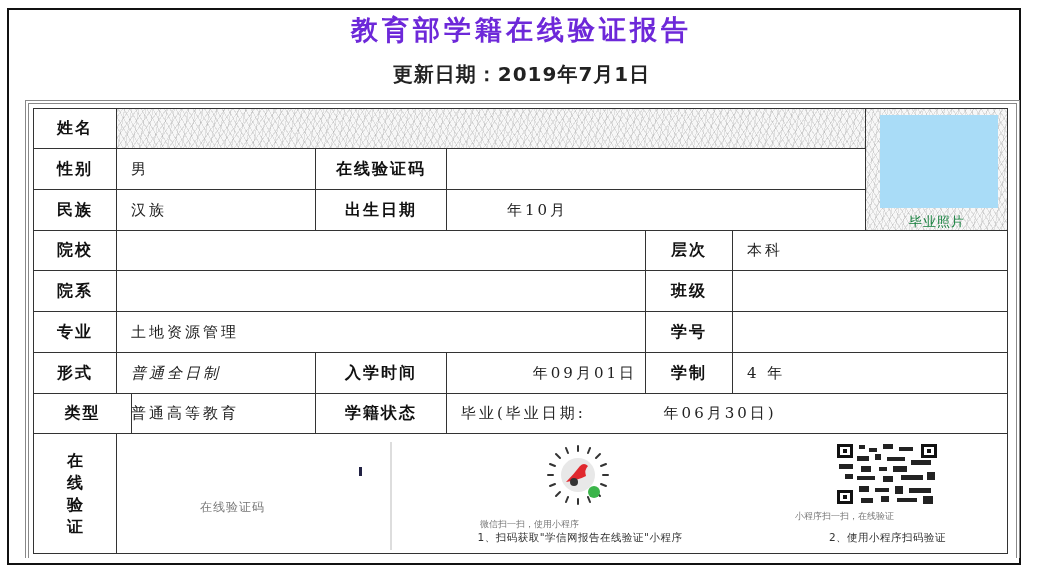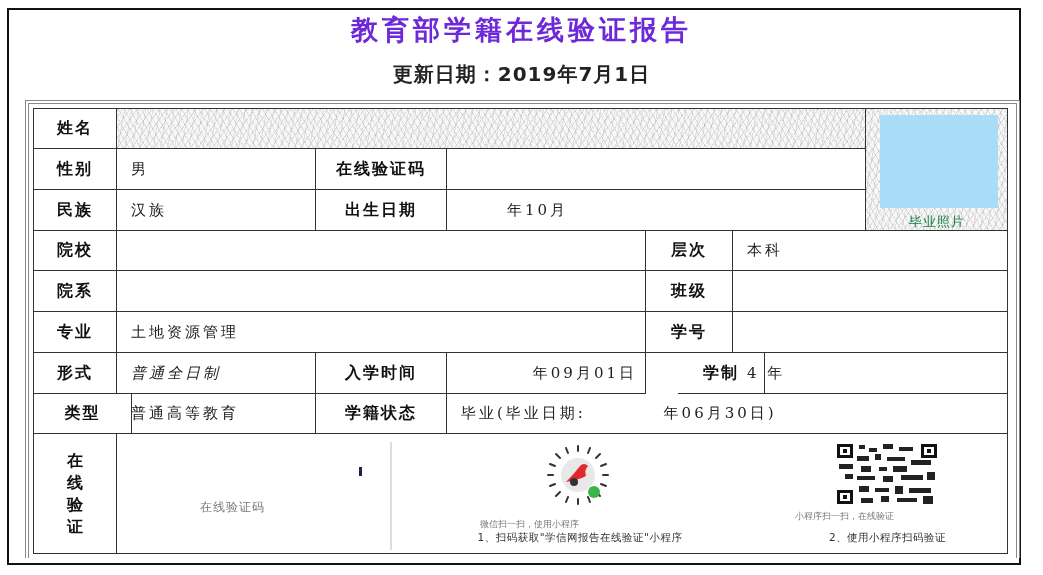--- a/index.html
+++ b/index.html
@@ -65,21 +65,21 @@
 
 <div class="cell lbl" style="left:33px;top:312px;width:84px;height:41px;border-left:1.5px solid #333;">专业</div>
 <div class="cell val" style="left:117px;top:312px;width:529px;height:41px;">土地资源管理</div>
 <div class="cell lbl" style="left:646px;top:312px;width:87px;height:41px;">学号</div>
 <div class="cell val" style="left:733px;top:312px;width:275px;height:41px;"></div>
 
 <div class="cell lbl" style="left:33px;top:353px;width:84px;height:41px;border-left:1.5px solid #333;">形式</div>
 <div class="cell val" style="left:117px;top:353px;width:199px;height:41px;font-style:italic;">普通全日制</div>
 <div class="cell lbl" style="left:316px;top:353px;width:131px;height:41px;">入学时间</div>
 <div class="cell val right" style="left:447px;top:353px;width:199px;height:41px;">年09月01日</div>
-<div class="cell lbl" style="left:678px;top:353px;width:87px;height:41px;">学制</div>
+<div class="cell lbl" style="left:646px;top:353px;width:87px;height:41px;">学制</div>
 <div class="cell val" style="left:733px;top:353px;width:275px;height:41px;">4 年</div>
 
 <div class="cell lbl" style="left:33px;top:394px;width:99px;height:40px;border-left:1.5px solid #333;">类型</div>
 <div class="cell val" style="left:117px;top:394px;width:199px;height:40px;">普通高等教育</div>
 <div class="cell lbl" style="left:316px;top:394px;width:131px;height:40px;">学籍状态</div>
 <div class="cell val" style="left:447px;top:394px;width:561px;height:40px;white-space:pre;">毕业(毕业日期:          年06月30日)</div>
 
 <div class="cell vlabel" style="left:33px;top:434px;width:84px;height:120px;border-left:1.5px solid #333;">
   <span>在</span>
   <span>线</span>

